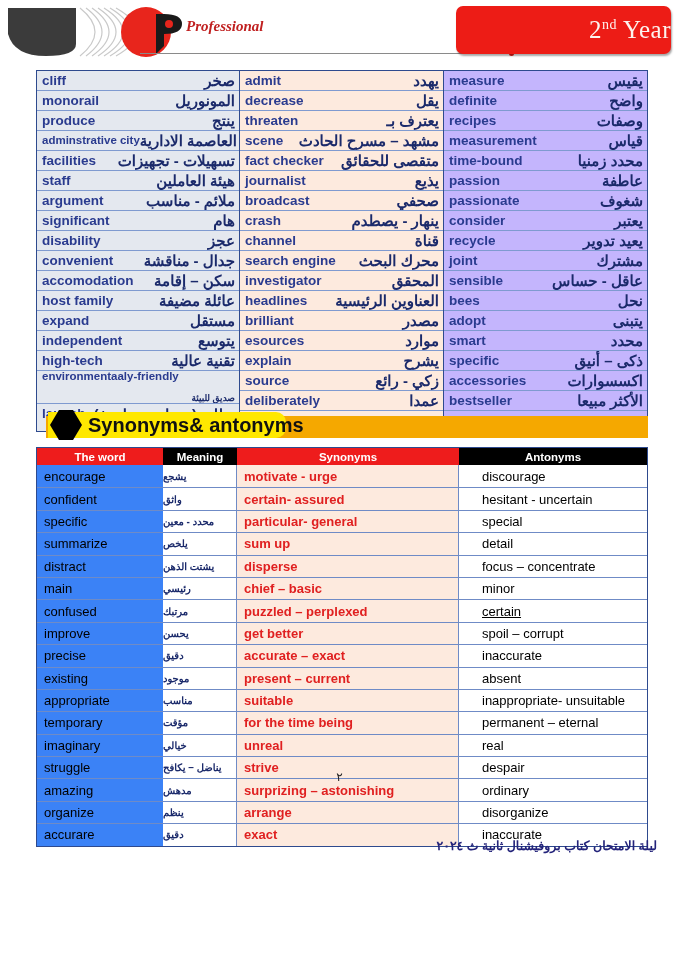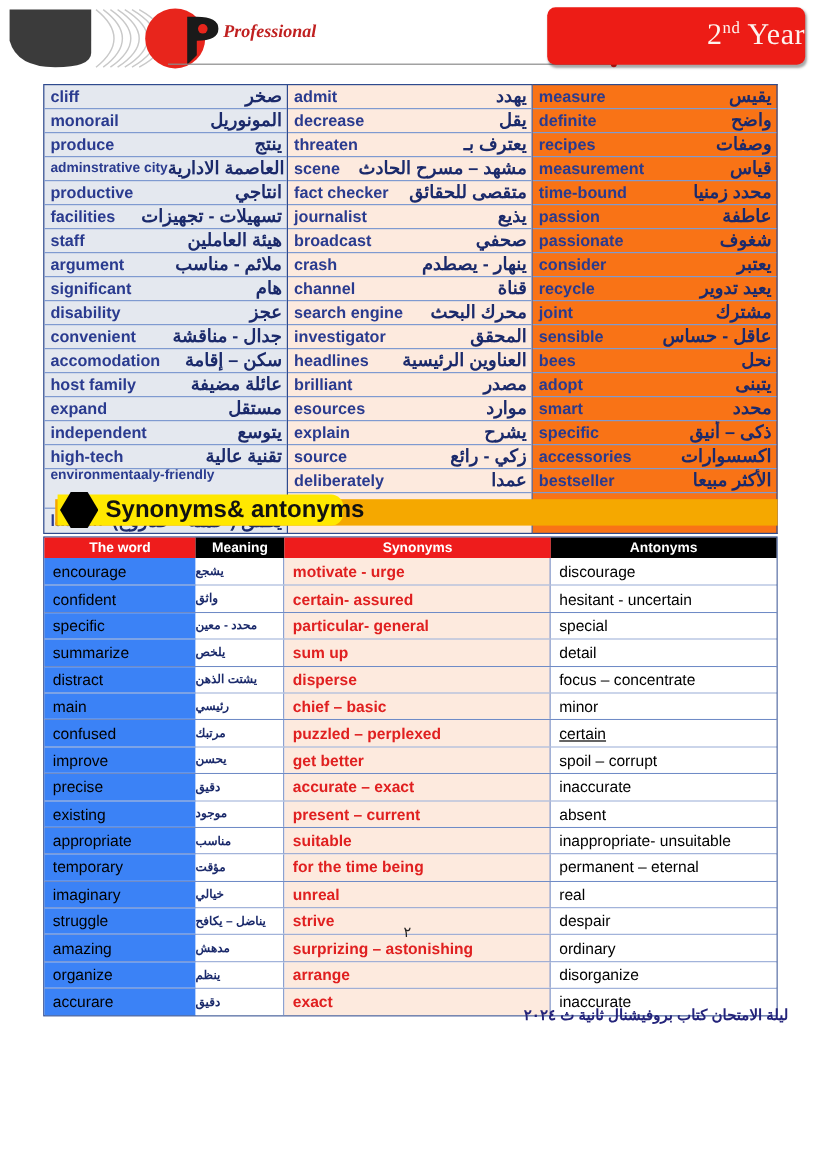--- a/index.html
+++ b/index.html
@@ -118,21 +118,21 @@
     font-weight: 700;
     direction: rtl;
     white-space: nowrap;
     line-height: 1;
   }
   .vmean.sm { font-size: 9px; }
   .vmean.rightfull { width: 100%; text-align: right; }
 
   .col-a { background: #e4e8ef; }
   .col-b { background: #fdeade; }
-  .col-c { background: #f97316; }
+  .col-c { background: #c4b5fd; }
 
   
   .banner {
     position: absolute;
     left: 36px;
     top: 412px;
     width: 612px;
     height: 28px;
   }
   .banner-orange {
@@ -208,21 +208,21 @@
     align-items: center;
     overflow: hidden;
     white-space: nowrap;
   }
   .c-word { width: 126px; padding-left: 7px; font-size: 13px; color: #000; background: #3b82f6; }
   .c-mean { width: 74px; padding-right: 21px; justify-content: flex-end;
             direction: rtl; font-size: 10px; font-weight: 700; color: #1b2a6b; background: #fff;
             border-right: 1px solid #6f8bc6; }
   .c-syn  { width: 222px; padding-left: 7px; font-size: 13px; font-weight: 600;
             color: #e02020; background: #fdeade; border-right: 1px solid #6f8bc6; }
-  .c-ant  { width: 188px; padding-left: 7px; font-size: 13px; color: #000; background: #fff; }
+  .c-ant  { width: 188px; padding-left: 23px; font-size: 13px; color: #000; background: #fff; }
   .c-ant.u > span { text-decoration: underline; }
 
   
   .page-num {
     position: absolute;
     left: 0; right: 0;
     top: 770px;
     text-align: center;
     font-size: 12px;
     color: #222;
@@ -282,24 +282,20 @@
       </div>
       <div class="vrow">
         <span class="vterm">produce</span>
         <span class="vmean">ينتج</span>
       </div>
       <div class="vrow">
         <span class="vterm sm">adminstrative city</span>
         <span class="vmean">العاصمة الادارية</span>
       </div>
       <div class="vrow">
-        <span class="vterm">productive</span>
-        <span class="vmean">انتاجي</span>
-      </div>
-      <div class="vrow">
         <span class="vterm">facilities</span>
         <span class="vmean">تسهيلات - تجهيزات</span>
       </div>
       <div class="vrow">
         <span class="vterm">staff</span>
         <span class="vmean">هيئة العاملين</span>
       </div>
       <div class="vrow">
         <span class="vterm">argument</span>
         <span class="vmean">ملائم - مناسب</span>

